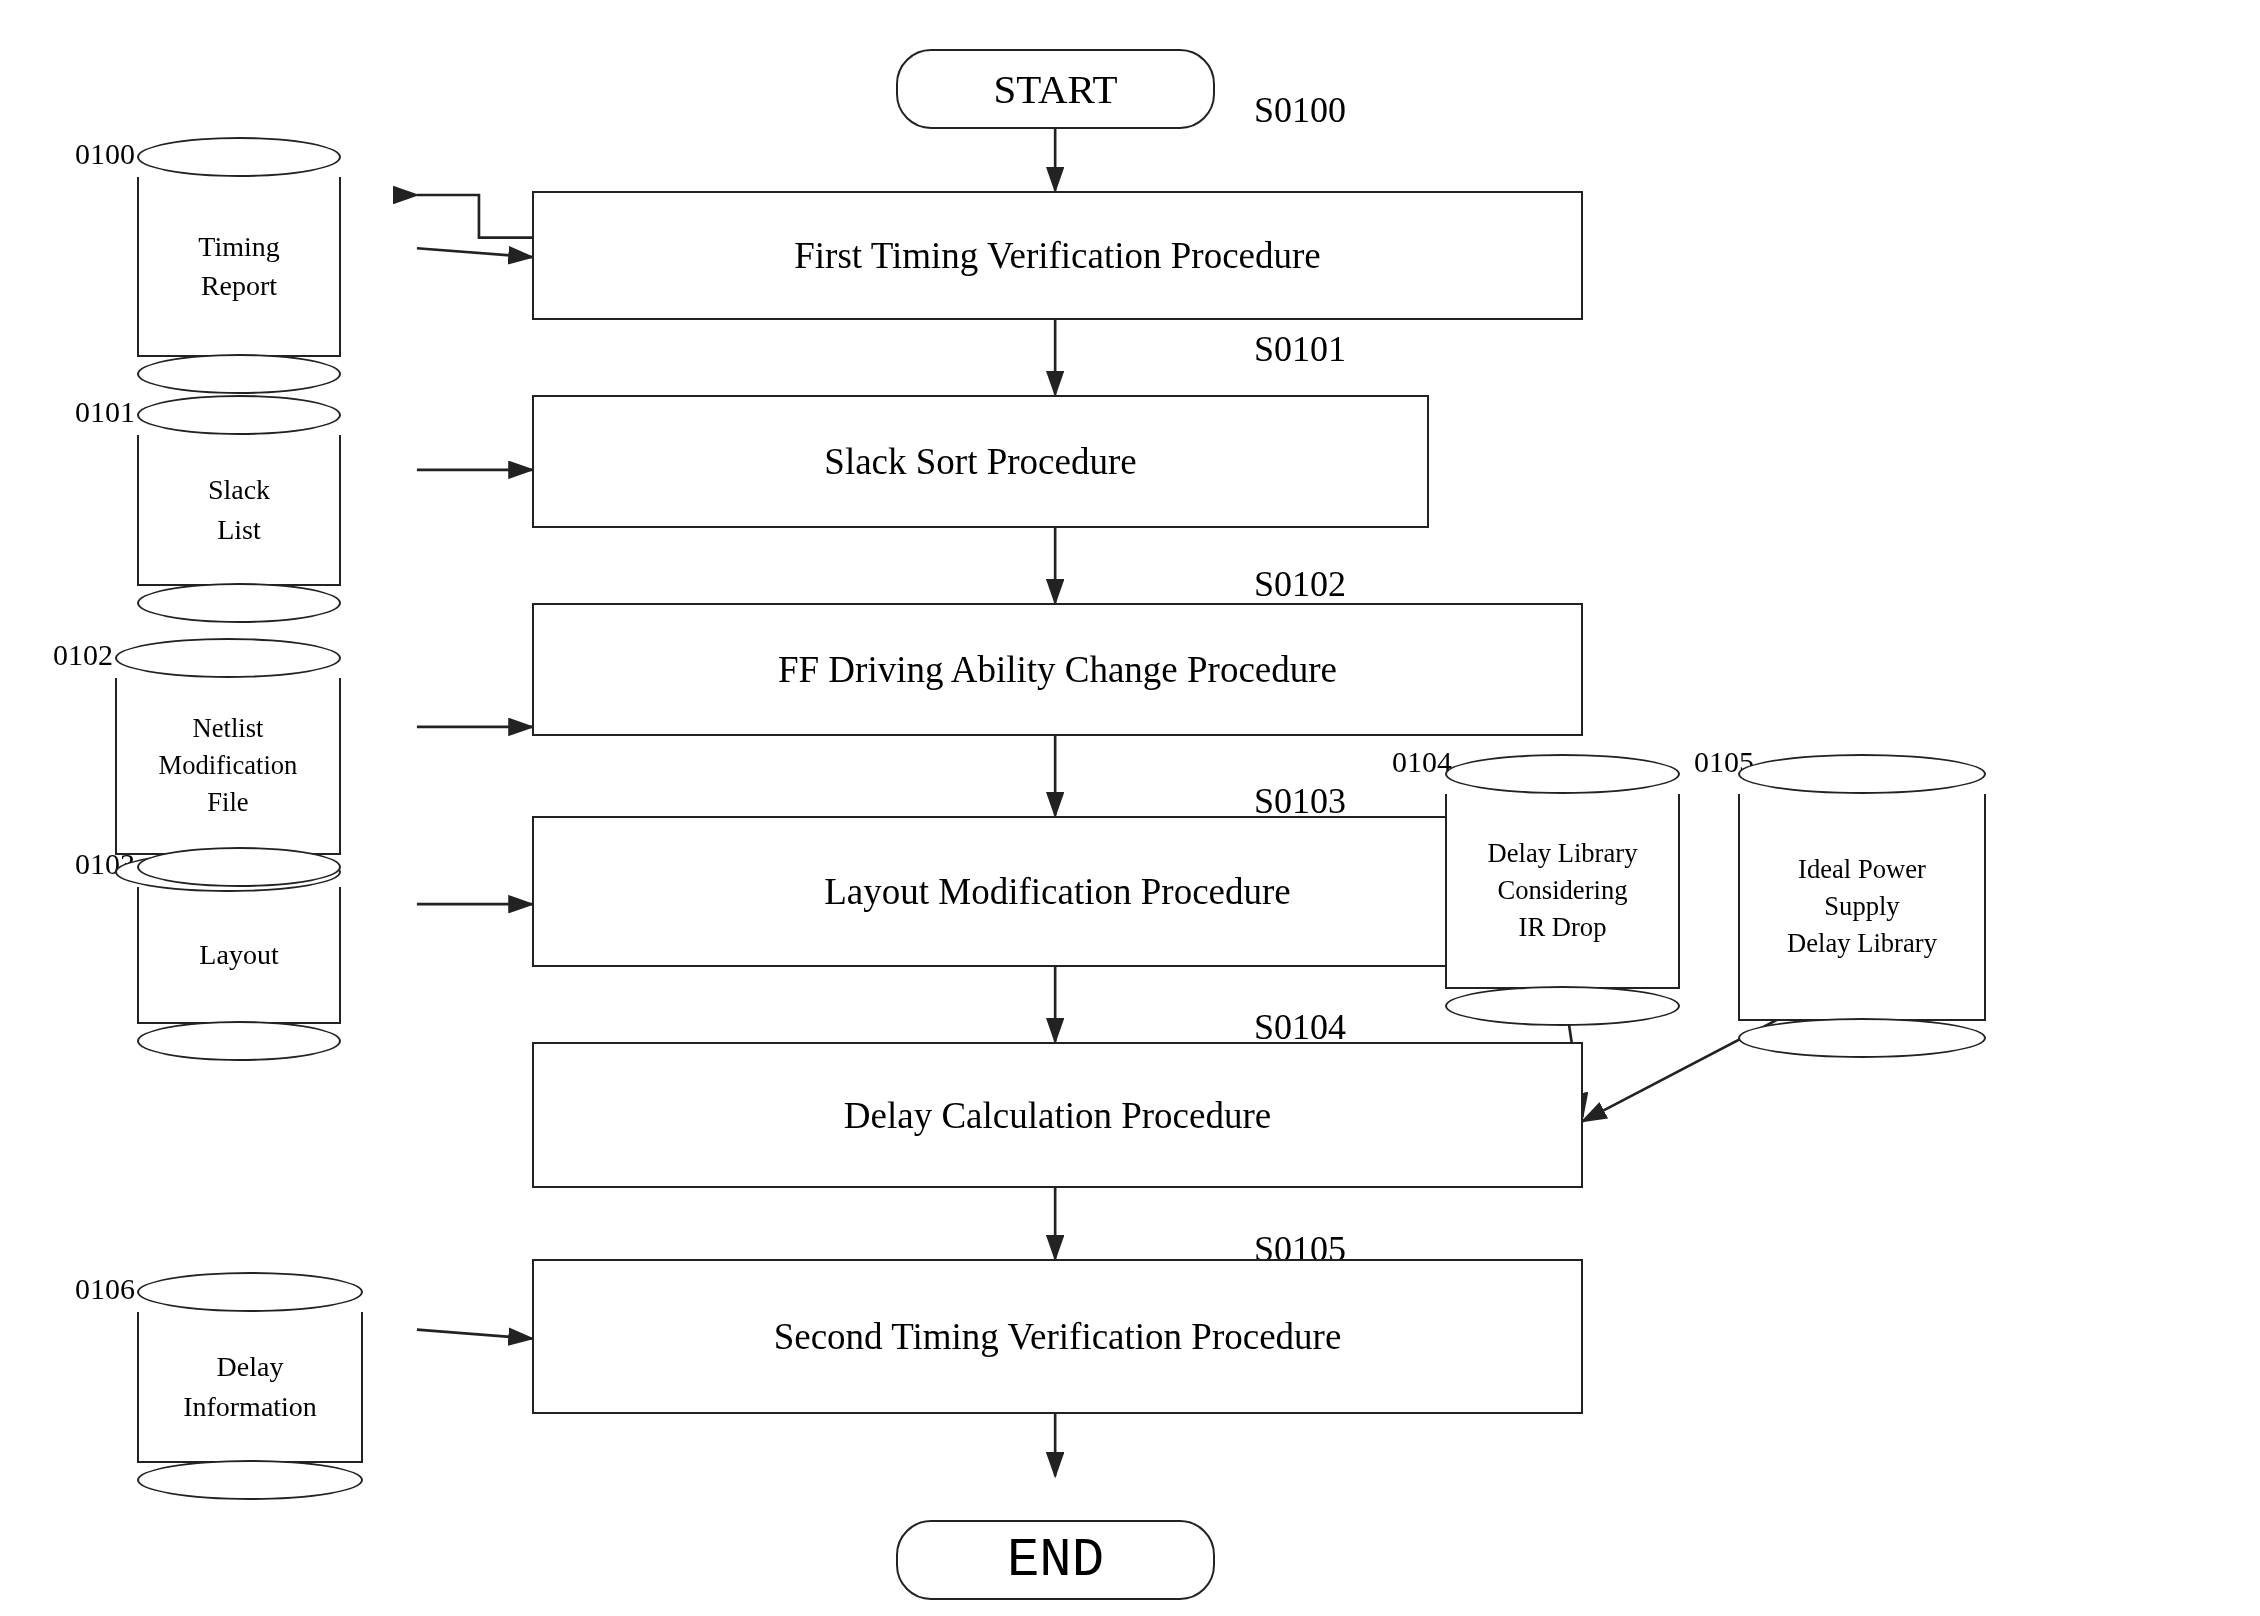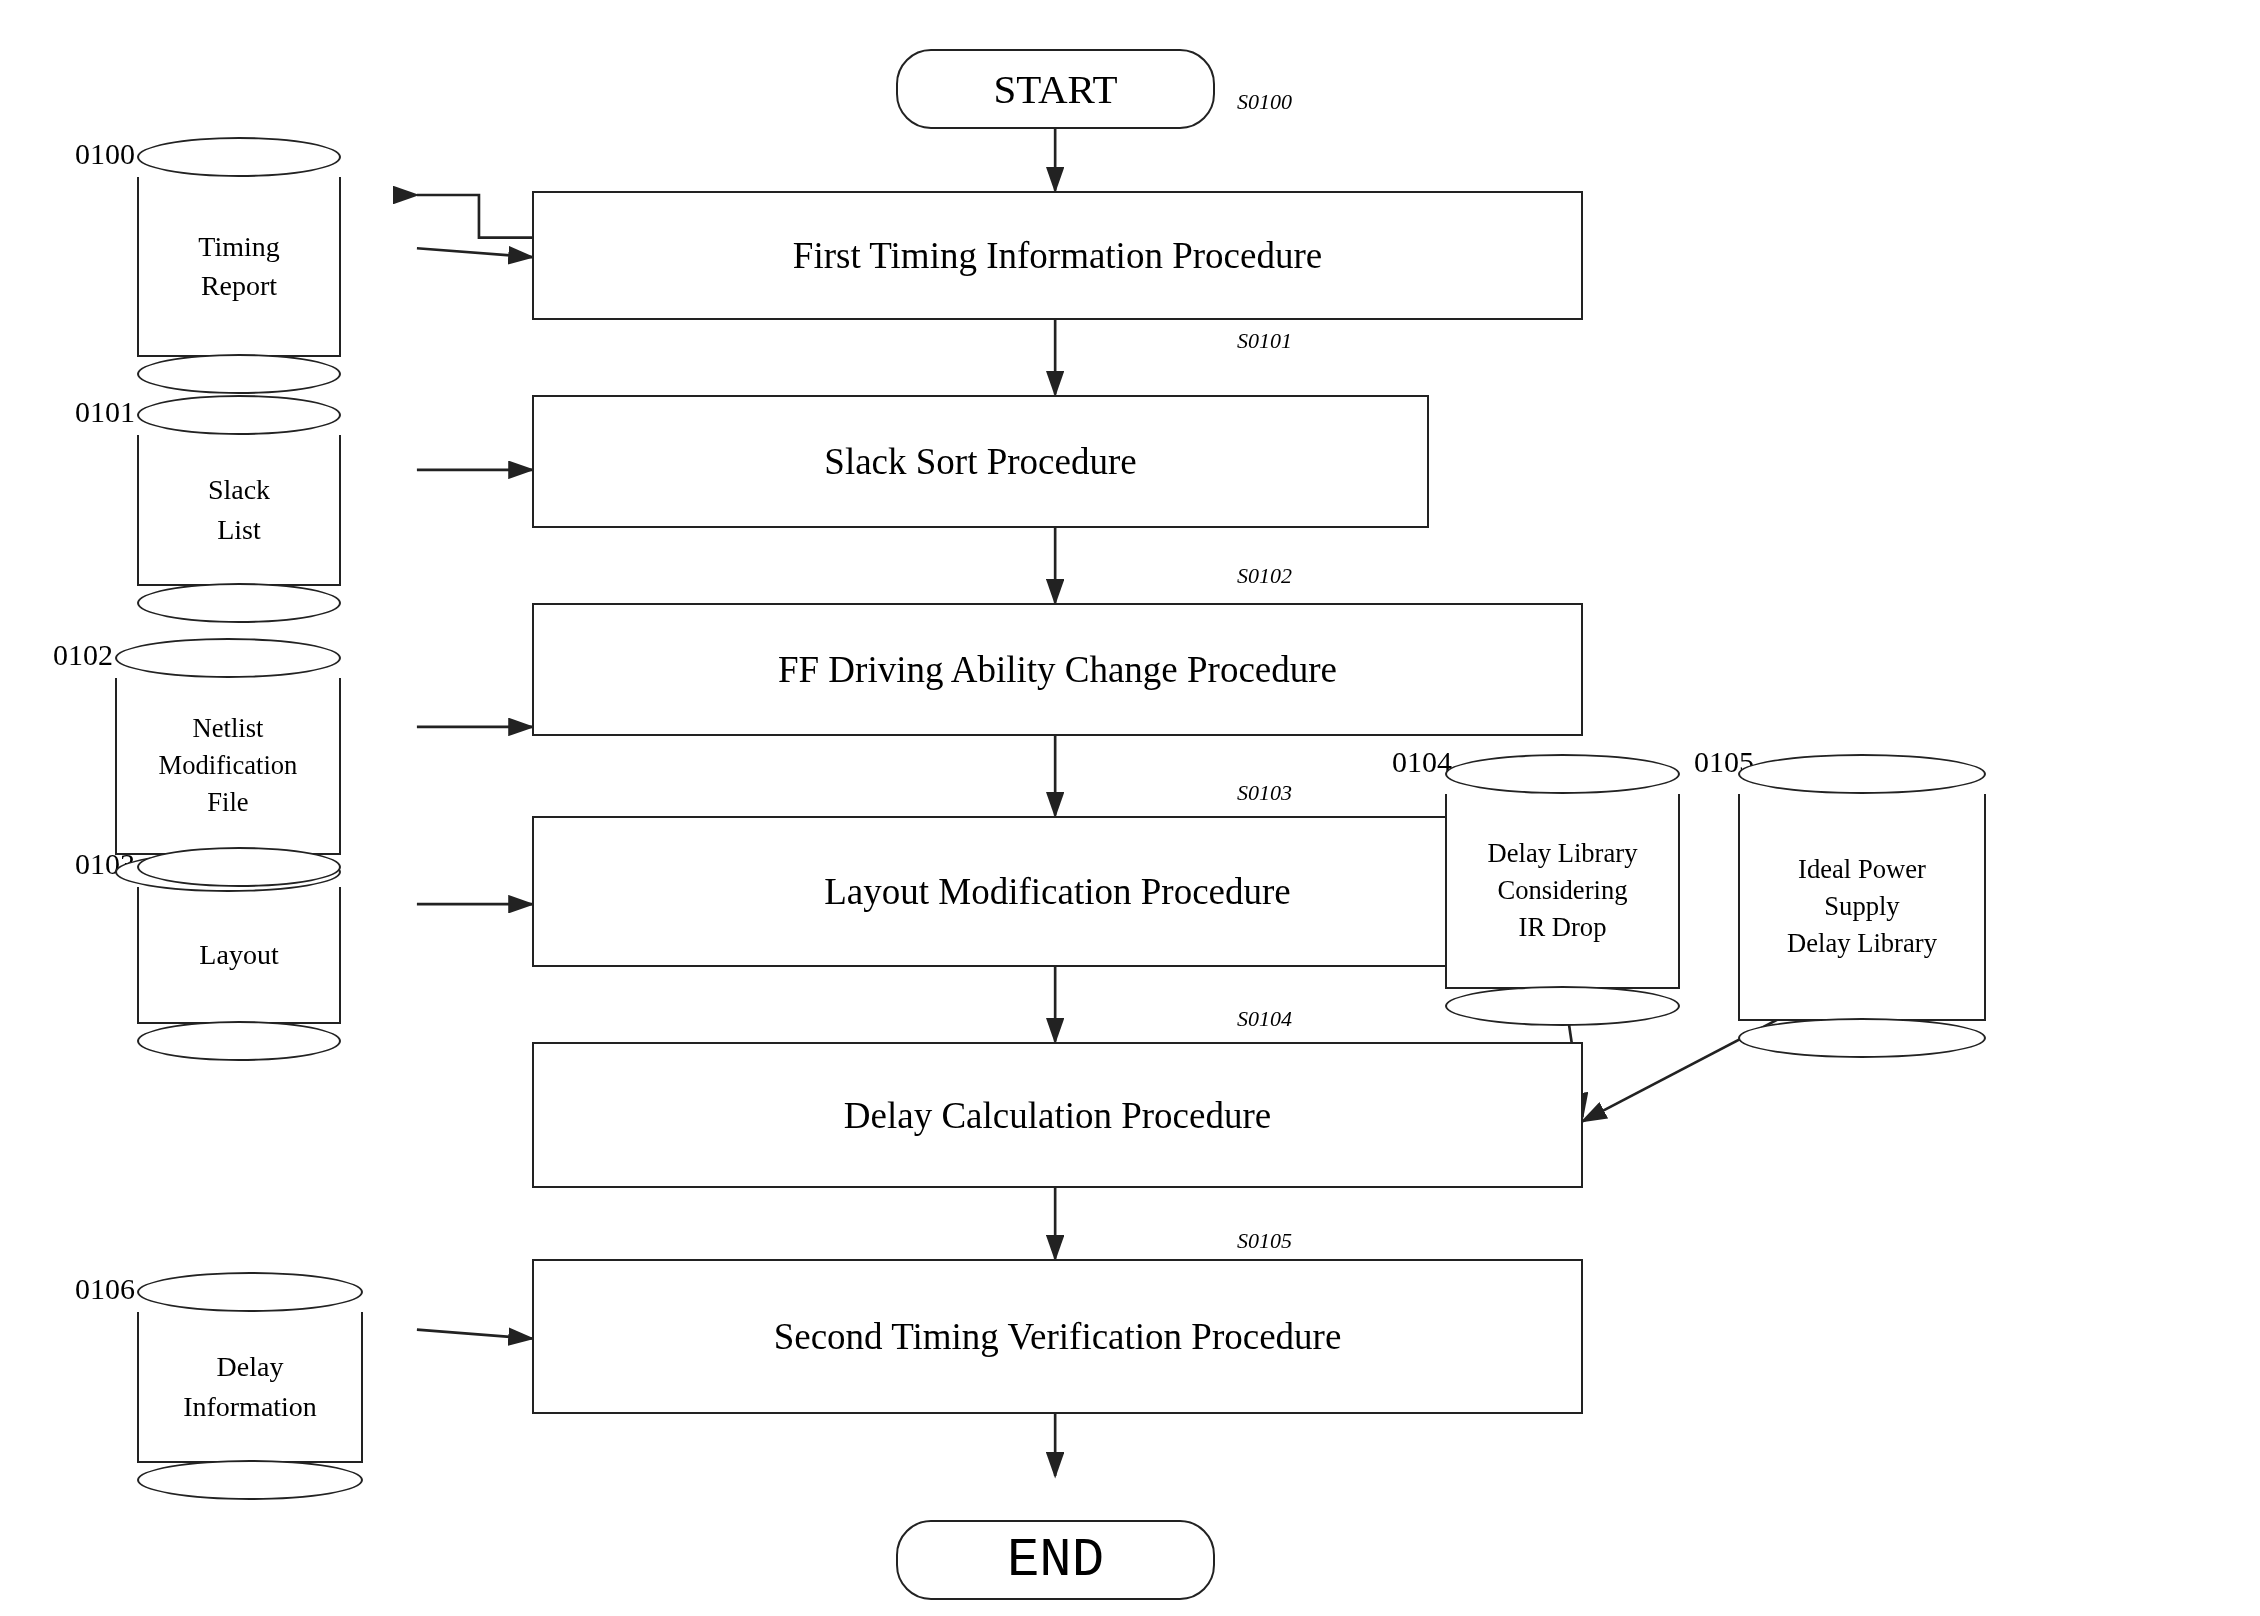--- a/index.html
+++ b/index.html
@@ -99,22 +99,22 @@
     .svg-overlay {
       position: absolute;
       top: 0; left: 0;
       width: 2261px;
       height: 1616px;
       pointer-events: none;
     }
 
     .step-label {
       position: absolute;
-      font-size: 22px;
-      font-style: italic;
+      font-size: 36px;
+      margin-left: 17px;
     }
   </style>
 </head>
 <body>
 
 <div class="diagram-container">
 
   <svg class="svg-overlay" viewBox="0 0 2550 1823" width="2261" height="1616">
     <defs>
       <marker id="arrowhead" markerWidth="10" markerHeight="7" refX="9" refY="3.5" orient="auto">
@@ -159,21 +159,21 @@
 
   <div class="flow-box-rounded" style="left:896px; top:49px; width:319px; height:80px; font-size:41px;">
     <span>START</span>
   </div>
 
   <div class="step-label" style="left:1237px; top:89px;">
     <span>S0100</span>
   </div>
 
   <div class="flow-box" style="left:532px; top:191px; width:1051px; height:129px; font-size:37px;">
-    <span>First Timing Information Procedure</span>
+    <span>First Timing Verification Procedure</span>
   </div>
 
   <div class="step-label" style="left:1237px; top:328px;">
     <span>S0101</span>
   </div>
 
   <div class="flow-box" style="left:532px; top:395px; width:897px; height:133px; font-size:37px;">
     <span>Slack Sort Procedure</span>
   </div>
 

